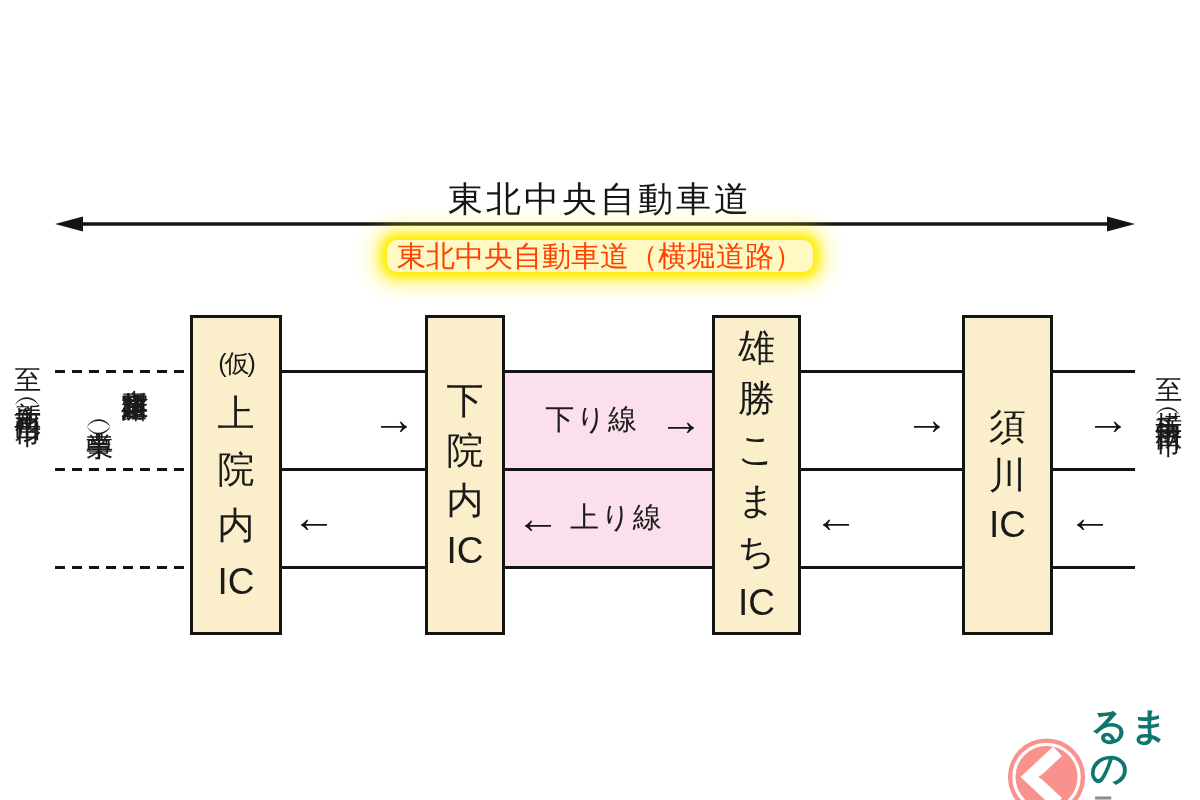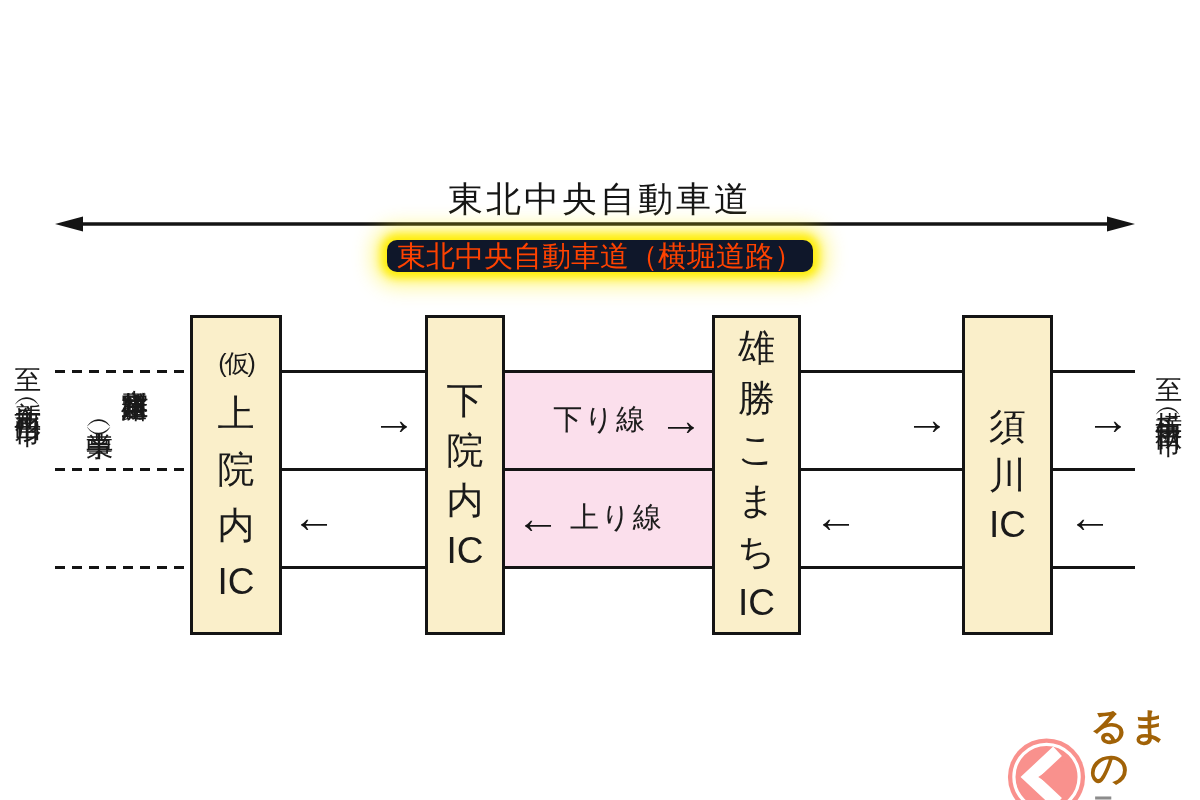--- a/index.html
+++ b/index.html
@@ -5,21 +5,21 @@
   * { margin:0; padding:0; box-sizing:border-box; }
   html,body { width:1200px; height:800px; background:#fff; font-family:"Liberation Sans","DejaVu Sans",sans-serif; }
   .scene { position:relative; width:1200px; height:800px; background:#fff; overflow:hidden; color:#111; }
 
   
   .title { position:absolute; top:176px; left:0; width:1200px; text-align:center;
            font-size:35px; letter-spacing:3px; color:#151515; }
   .span-arrow { position:absolute; left:55px; top:212px; }
   .banner { position:absolute; top:240px; left:0; width:1200px;
             display:flex; flex-direction:column; align-items:center; gap:2px; }
-  .banner-line { background:#0f172a; color:#ff4200; font-size:29px; line-height:32px;
+  .banner-line { background:#fef9c3; color:#ff4200; font-size:29px; line-height:32px;
                  padding:0 10px; border-radius:10px;
                  box-shadow:0 0 8px 6px rgba(255,236,0,.95), 0 0 20px 14px rgba(255,240,0,.45); }
 
   
   .new-section { position:absolute; left:504px; top:373px; width:209px; height:194px; background:#fbdfec; }
   .hline { position:absolute; height:3px; background:#141414; left:190px; width:945px; }
   .hline.l1 { top:370px; } .hline.l2 { top:468px; } .hline.l3 { top:566px; }
   .dline { position:absolute; left:55px; width:136px; height:3px;
            background:repeating-linear-gradient(90deg,#141414 0 10px,transparent 10px 17px); }
   .dline.d1 { top:370px; } .dline.d2 { top:468px; } .dline.d3 { top:566px; }
@@ -31,36 +31,36 @@
   .ic-box.b2 { left:425px; width:80px; gap:13px; }
   .ic-box.b3 { left:712px; width:89px; gap:14px; }
   .ic-box.b4 { left:962px; width:91px; gap:12px; }
   .seg { font-size:37px; line-height:1; color:#1a1a1a; white-space:nowrap; }
   .seg-small { font-size:25px; letter-spacing:-2px; }
 
   
   .lane-arrow { position:absolute; font-size:44px; line-height:44px; color:#141414; z-index:3; }
   .lane-group { position:absolute; display:flex; align-items:center; z-index:3; }
   .lane-text { font-size:29px; color:#1c1c1c; letter-spacing:2px; }
-  .lg-down { left:504px; top:398px; width:209px; justify-content:flex-end; padding-right:10px; gap:12px; }
+  .lg-down { left:504px; top:398px; width:209px; justify-content:flex-end; padding-right:10px; gap:20px; }
   .lg-up   { left:504px; top:496px; width:209px; justify-content:flex-start; padding-left:12px; gap:10px; }
   .lane-group .lane-arrow { position:static; }
 
   
   .vtext { position:absolute; writing-mode:vertical-rl; text-orientation:mixed;
            font-size:27px; letter-spacing:3px; color:#1a1a1a; line-height:1.1; z-index:3; }
   .dest-left  { left:12px;   top:347px; }
   .dest-right { left:1153px; top:357px; }
   .planned-road   { left:119px; top:368px; letter-spacing:1px; }
   .planned-status { left:84px;  top:411px; letter-spacing:0; }
 
   
   .logo { position:absolute; left:1007px; top:705px; display:flex; align-items:center; gap:4px; }
   .logo-texts { display:flex; flex-direction:column; align-items:flex-start; }
-  .logo-t1 { font-size:38px; line-height:42px; font-weight:bold; color:#a16207; letter-spacing:1px; }
+  .logo-t1 { font-size:38px; line-height:42px; font-weight:bold; color:#0f766e; letter-spacing:1px; }
   .logo-t2 { font-size:27px; line-height:30px; font-weight:bold; color:#8c8c8c; letter-spacing:1px; }
 </style>
 </head>
 <body>
 
 <div class="scene">
 
   <div class="title">東北中央自動車道</div>
 
   <svg class="span-arrow" width="1080" height="24" viewBox="0 0 1080 24">

